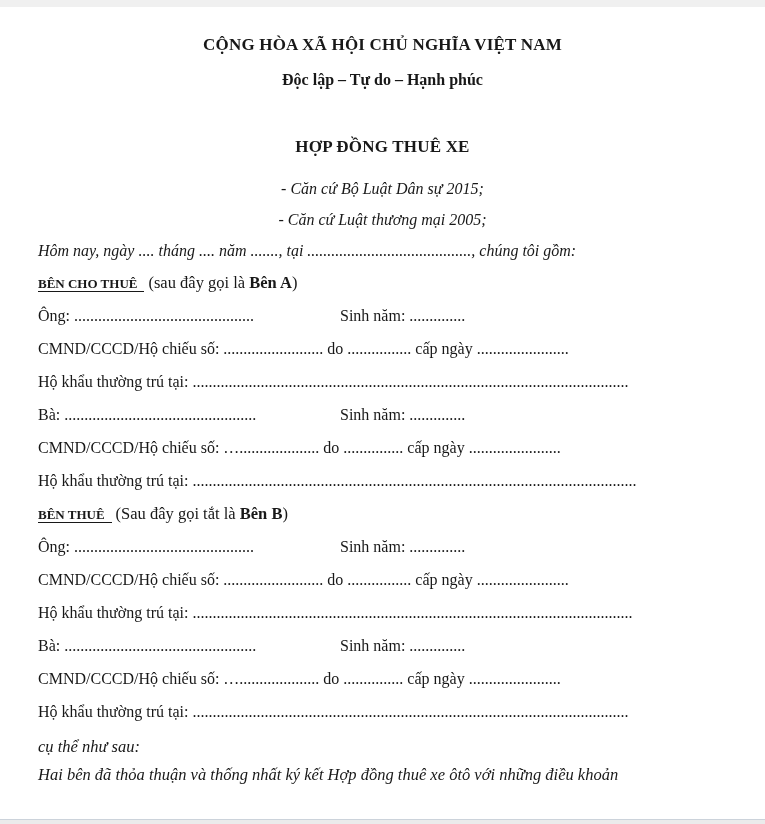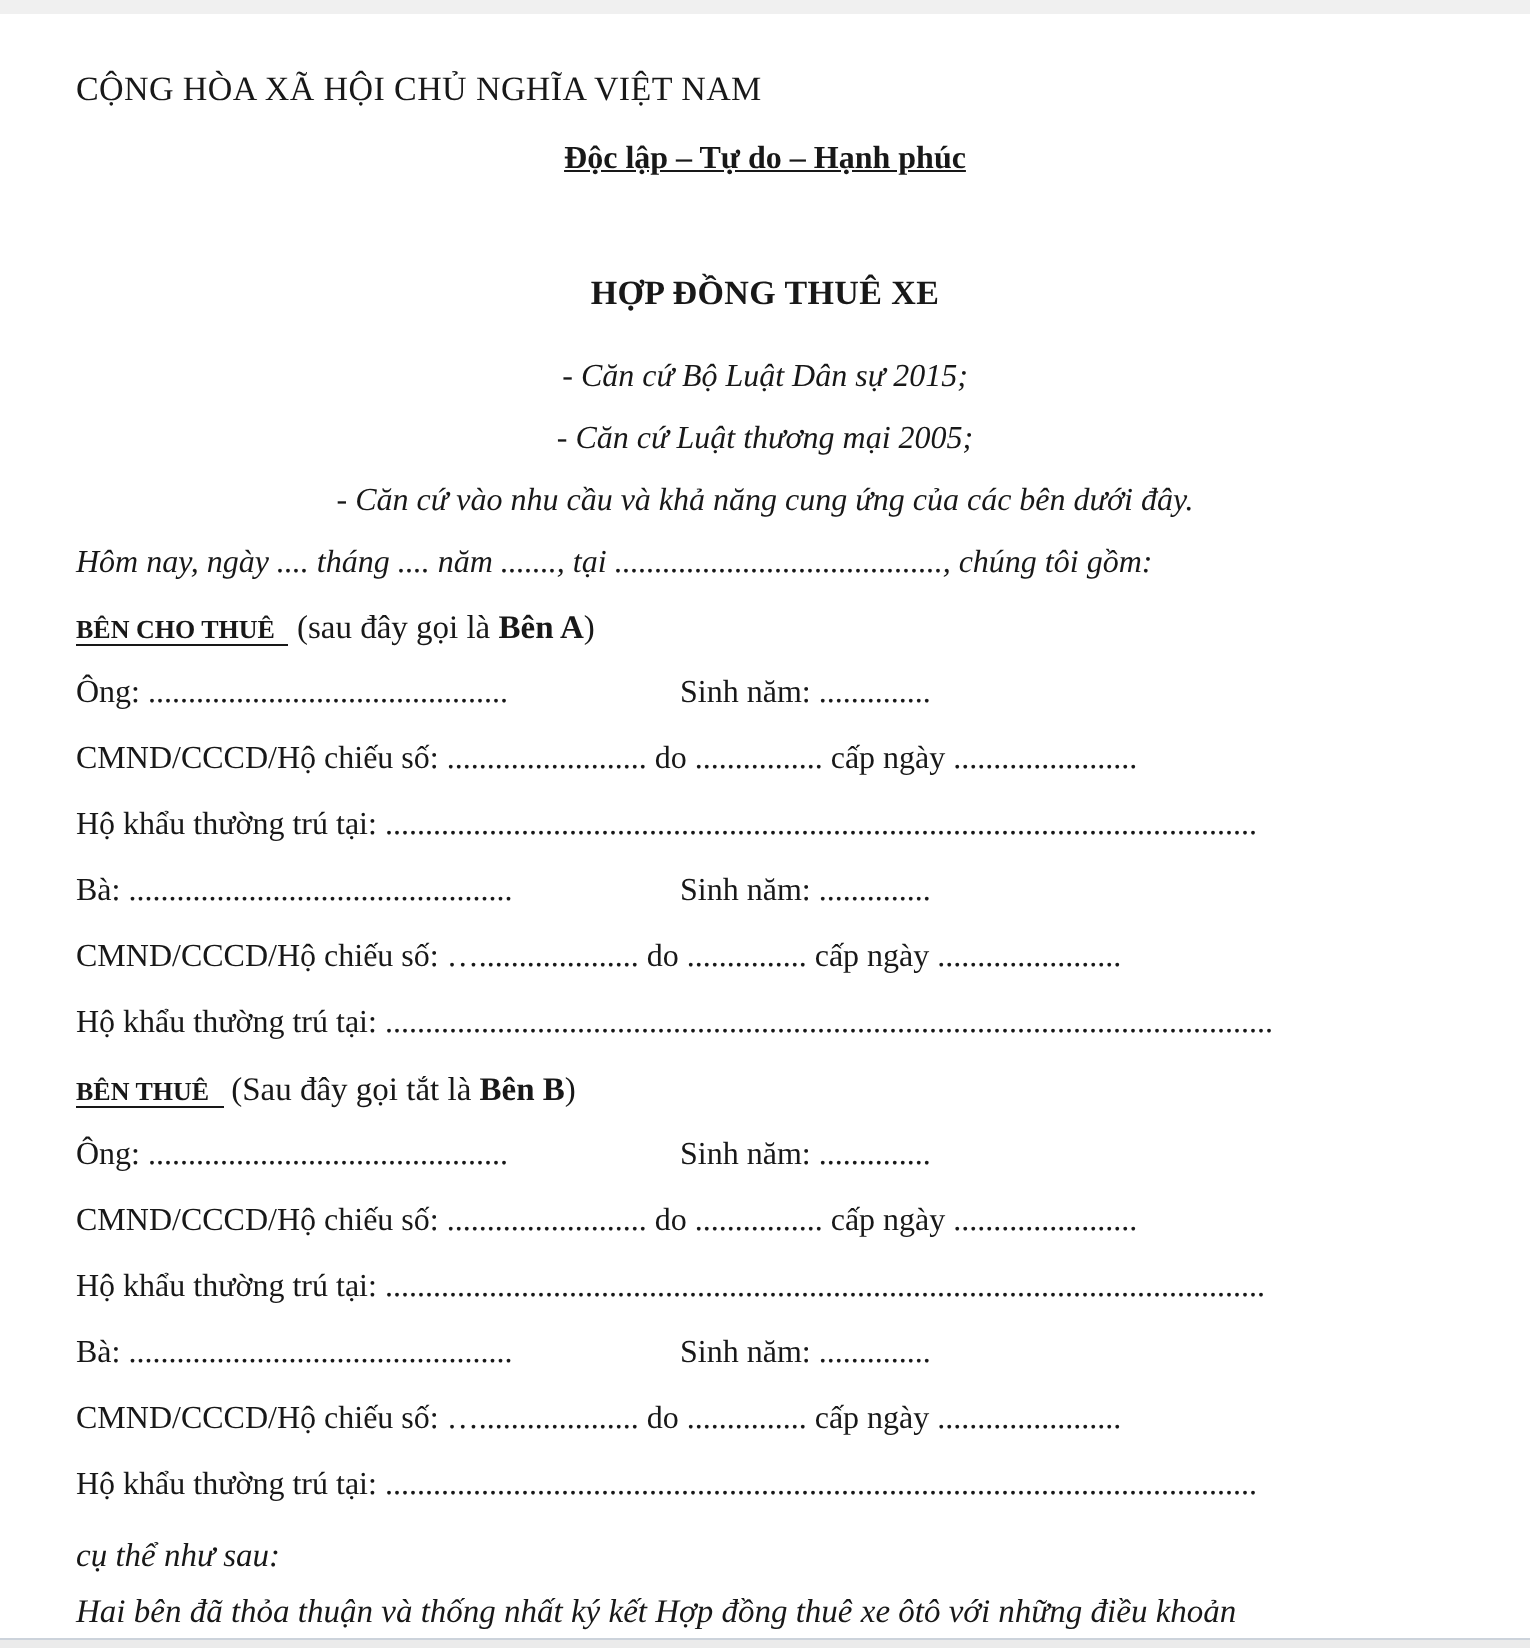--- a/index.html
+++ b/index.html
@@ -4,22 +4,22 @@
 <style>
   html,body{margin:0;padding:0;}
   body{
     width:765px;height:824px;position:relative;overflow:hidden;
     background:#ffffff;color:#181818;
     font-family:"Liberation Serif","DejaVu Serif",serif;
   }
   .top-strip{position:absolute;top:0;left:0;width:765px;height:7px;background:#f0f0f0;}
   .bottom-strip{position:absolute;bottom:0;left:0;width:765px;height:5px;background:#ebebeb;border-top:1px solid #ccd3db;box-sizing:border-box;}
   .page{position:absolute;top:7px;left:0;width:765px;height:812px;background:#ffffff;padding:27px 38px 0;box-sizing:border-box;}
-  .country{font-size:17px;font-weight:normal;text-align:left;line-height:21px;letter-spacing:.2px;}
-  .motto{font-size:16px;font-weight:bold;text-align:center;line-height:20px;margin-top:15px;text-decoration:underline;}
+  .country{font-size:17px;font-weight:bold;text-align:center;line-height:21px;letter-spacing:.2px;}
+  .motto{font-size:16px;font-weight:bold;text-align:center;line-height:20px;margin-top:15px;}
   .doc-title{font-size:17px;font-weight:bold;text-align:center;line-height:21px;margin-top:46px;letter-spacing:.2px;}
   .recitals{margin-top:16px;text-align:center;}
   .recital{font-style:italic;font-size:16px;line-height:31px;margin:0;}
   .opening{font-style:italic;font-size:16px;line-height:31px;margin:0;}
   .party-heading{font-size:16px;line-height:33px;height:33px;white-space:nowrap;}
   .hname{font-weight:bold;font-size:13px;border-bottom:1.5px solid #181818;padding-right:7px;}
   .hnote{font-size:16.5px;margin-left:4px;}
   .hnote b{font-weight:bold;}
   .row{position:relative;height:33px;line-height:33px;font-size:16px;white-space:nowrap;}
   .row .col-right{position:absolute;left:302px;top:0;}
@@ -36,21 +36,20 @@
   <div>
     <div class="country">CỘNG HÒA XÃ HỘI CHỦ NGHĨA VIỆT NAM</div>
     <div class="motto">Độc lập – Tự do – Hạnh phúc</div>
   </div>
 
   <div class="doc-title">HỢP ĐỒNG THUÊ XE</div>
 
   <div class="recitals">
     <p class="recital">- Căn cứ Bộ Luật Dân sự 2015;</p>
     <p class="recital">- Căn cứ Luật thương mại 2005;</p>
-    <p class="recital">- Căn cứ vào nhu cầu và khả năng cung ứng của các bên dưới đây.</p>
   </div>
 
   <p class="opening">Hôm nay, ngày .... tháng .... năm ......., tại ........................................., chúng tôi gồm:</p>
 
   <div class="party-heading">
     <span class="hname">BÊN CHO THUÊ</span><span class="hnote"><span>(sau đây gọi là </span><b>Bên A</b><span>)</span></span>
   </div>
 
   <div class="row">
     <span class="col-left">Ông: .............................................</span>

